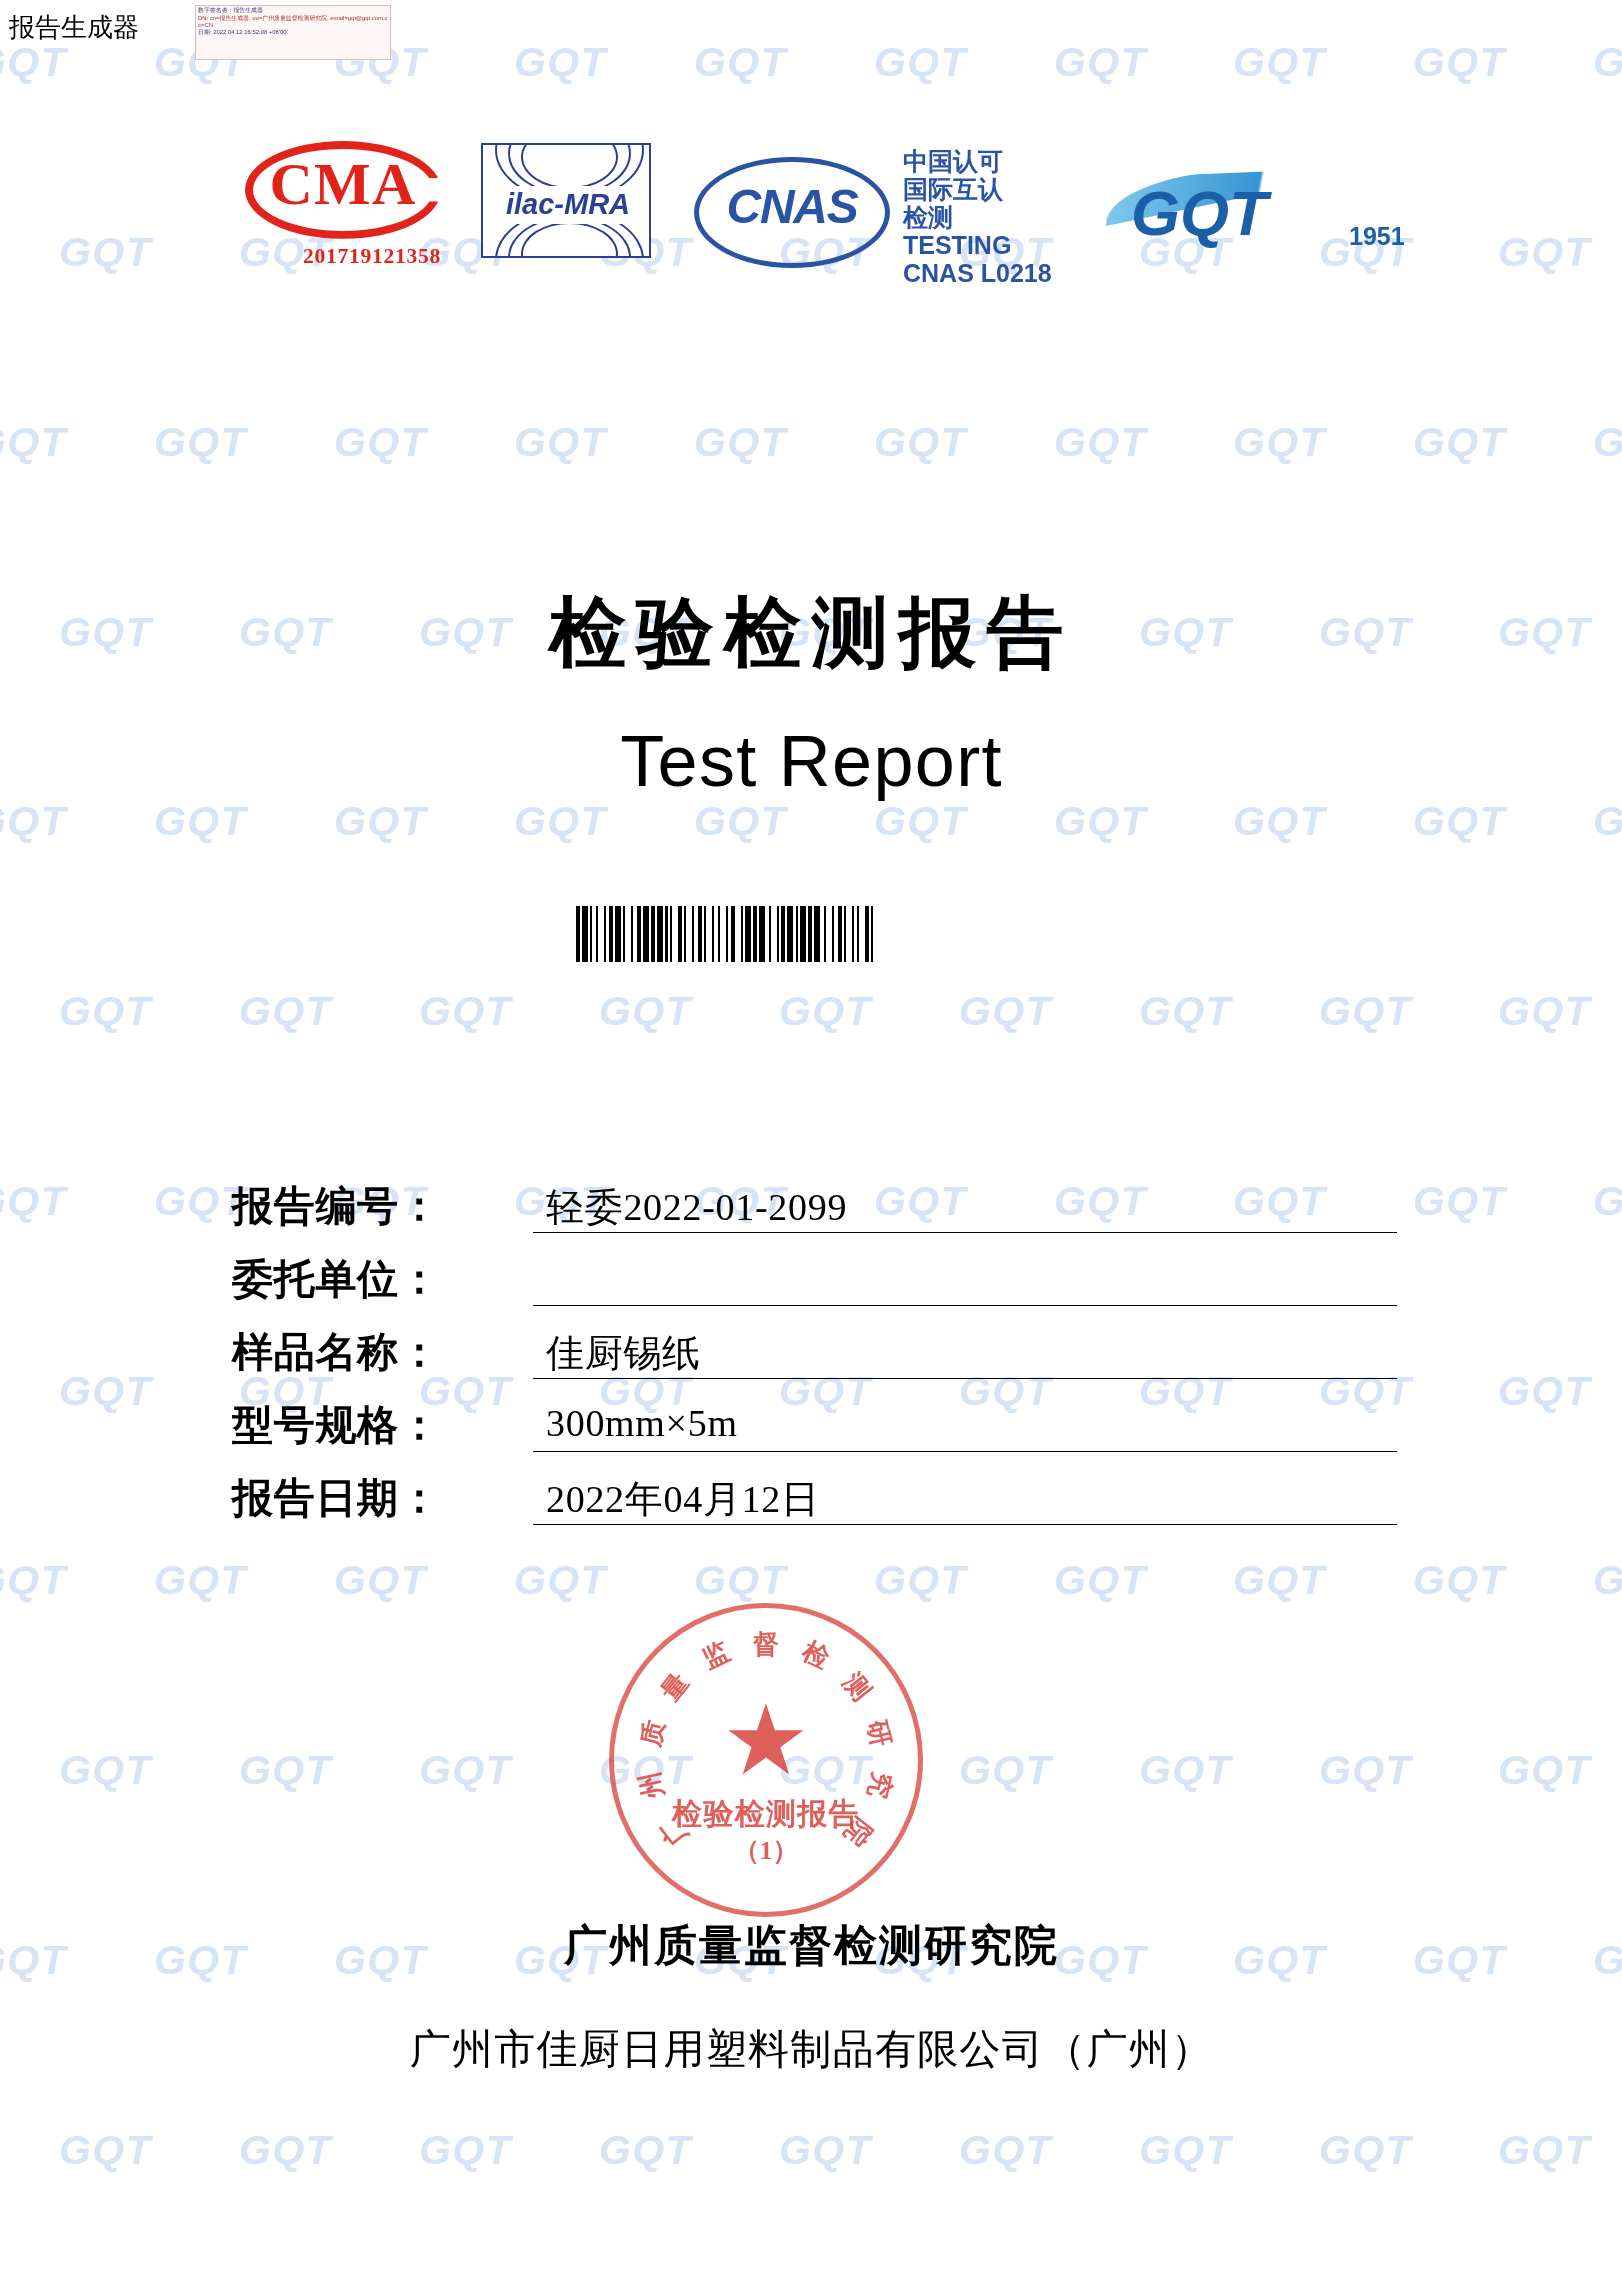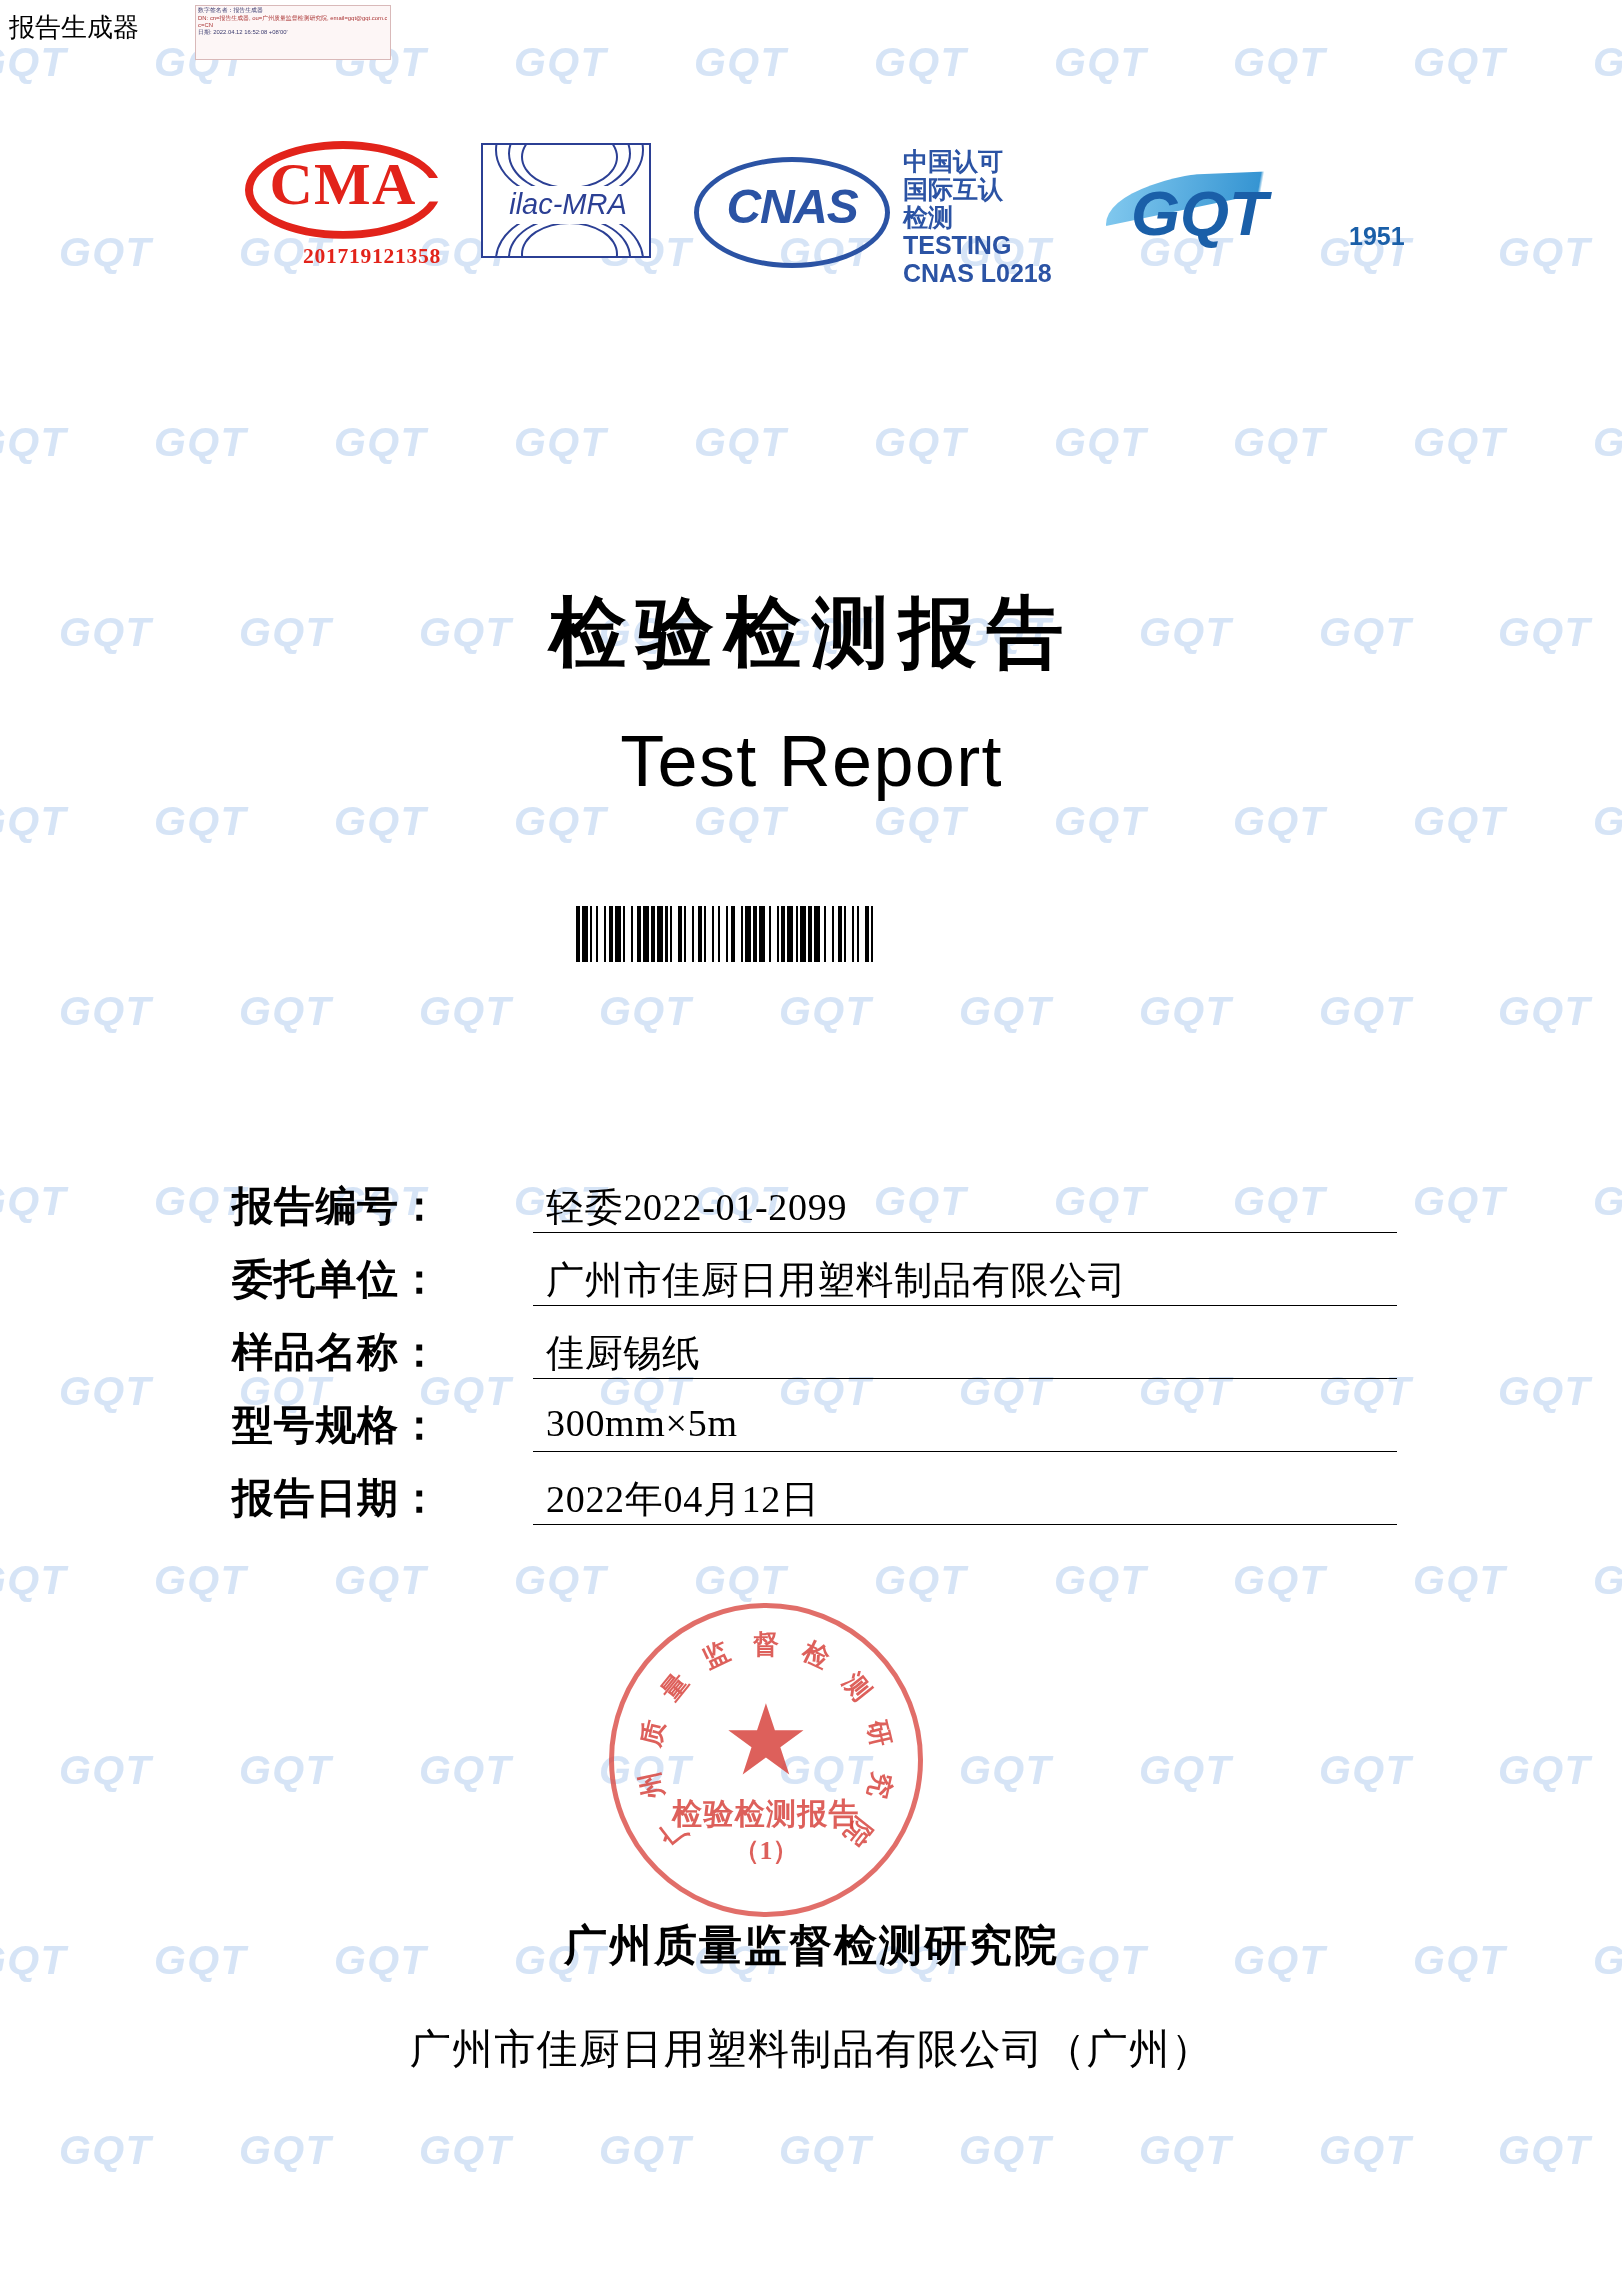--- a/index.html
+++ b/index.html
@@ -138,21 +138,21 @@
     position: absolute;
     border: 2px solid #2b3f94;
     border-radius: 50%;
   }
   .ilac-text {
     position: absolute;
     left: 0; top: 41px;
     width: 170px;
     text-align: center;
     font-family: "Liberation Sans", sans-serif;
-    font-weight: normal;
+    font-weight: bold;
     font-style: italic;
     font-size: 29px;
     color: #2b3f94;
     background: #fff;
     padding: 2.6px 0;
   }
 
   
   .logo-cnas { left: 694px; top: 6.5px; width: 406px; }
   .cnas-ellipse {
@@ -648,21 +648,20 @@
     </div>
 
   <div class="fields">
     <div class="field-row">
       <div class="field-label">报告编号：</div>
       <div class="field-value">轻委2022-01-2099</div>
       <div class="field-underline"></div>
     </div>
     <div class="field-row">
       <div class="field-label">委托单位：</div>
-      <div class="field-value">广州市佳厨日用塑料制品有限公司</div>
       <div class="field-underline"></div>
     </div>
     <div class="field-row">
       <div class="field-label">样品名称：</div>
       <div class="field-value">佳厨锡纸</div>
       <div class="field-underline"></div>
     </div>
     <div class="field-row">
       <div class="field-label">型号规格：</div>
       <div class="field-value">300mm×5m</div>

